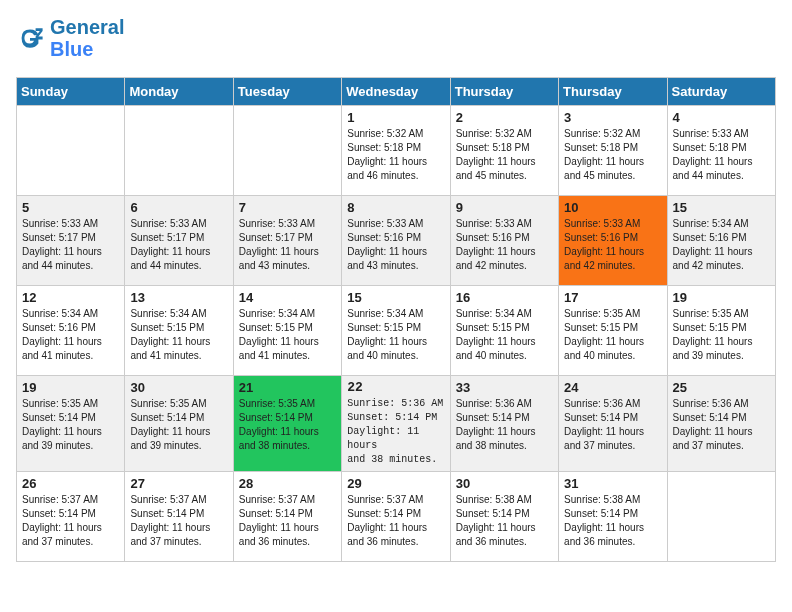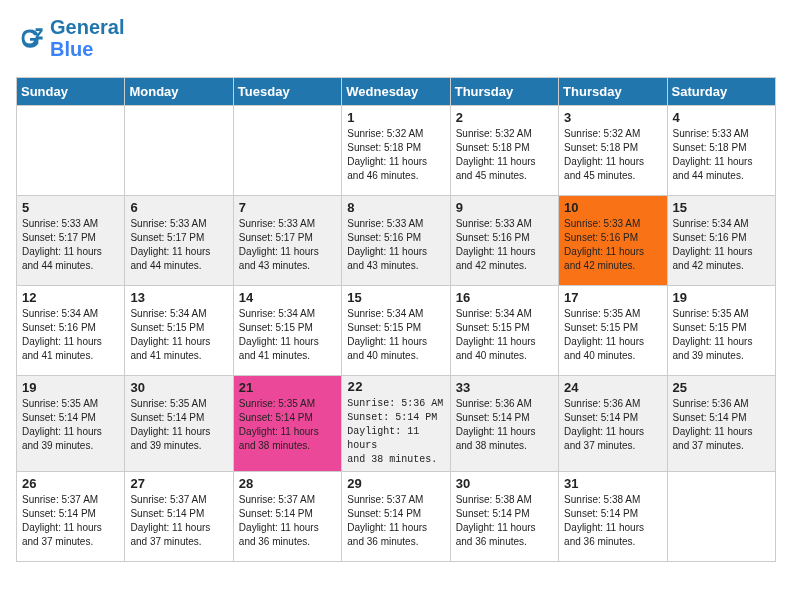--- a/index.html
+++ b/index.html
@@ -263,21 +263,21 @@
 Daylight: 11 hours
 and 39 minutes.</div>
         </td>
         <td style="background: rgb(240, 240, 240);">
           <span class="day-num">30</span>
           <div class="day-info" style="white-space: pre-line;">Sunrise: 5:35 AM
 Sunset: 5:14 PM
 Daylight: 11 hours
 and 39 minutes.</div>
         </td>
-        <td style="background: #ec4899;">
+        <td style="background: #22c55e;">
           <span class="day-num">21</span>
           <div class="day-info" style="white-space: pre-line;">Sunrise: 5:35 AM
 Sunset: 5:14 PM
 Daylight: 11 hours
 and 38 minutes.</div>
         </td>
         <td style="background: rgb(240, 240, 240); font-family: Liberation Mono, monospace;">
           <span class="day-num">22</span>
           <div class="day-info" style="white-space: pre-line;">Sunrise: 5:36 AM
 Sunset: 5:14 PM

